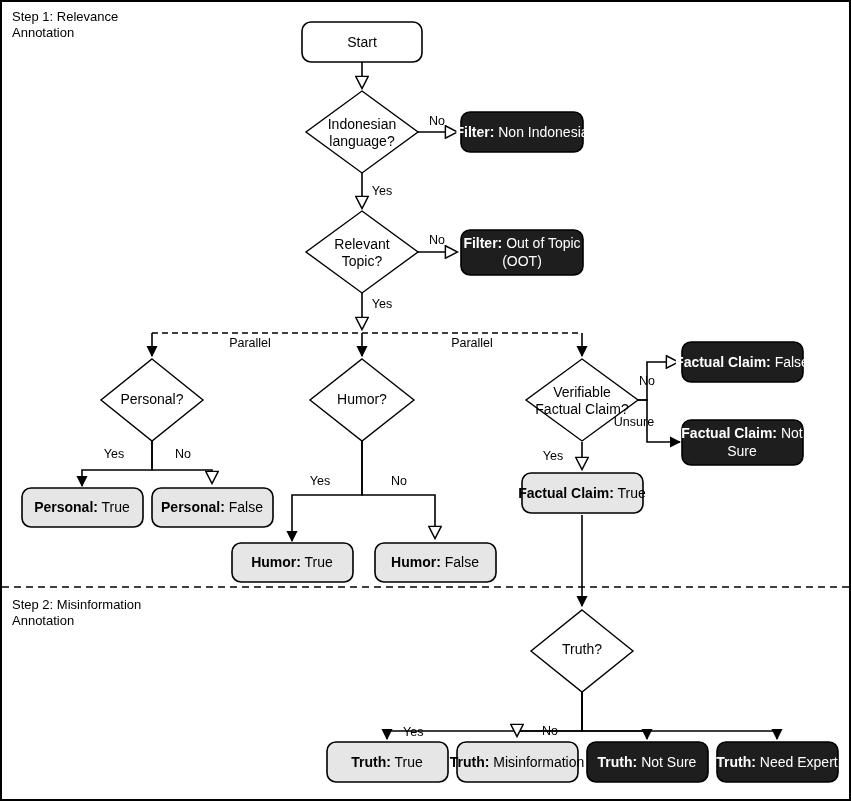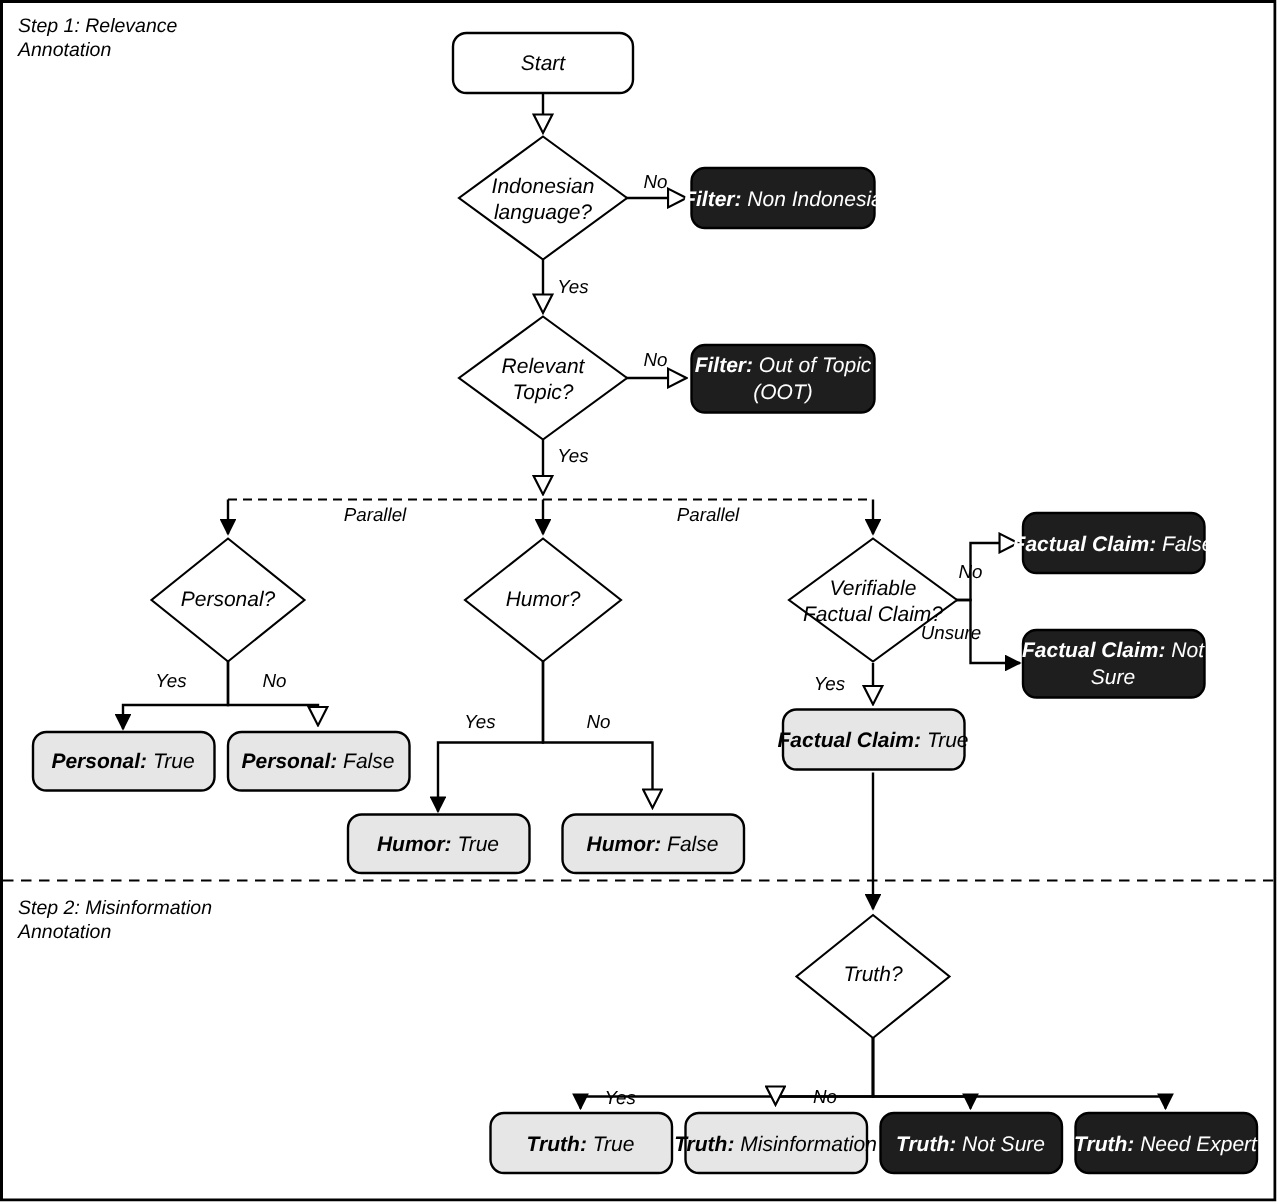--- a/index.html
+++ b/index.html
@@ -9,21 +9,20 @@
   }
   #page {
     position: relative;
     width: 851px;
     height: 801px;
     background: #ffffff;
     border: 2px solid #000000;
     box-sizing: border-box;
     font-family: "Liberation Sans", sans-serif;
     overflow: hidden;
-    font-style: italic;
   }
   svg.canvas {
     position: absolute;
     left: 0;
     top: 0;
     width: 851px;
     height: 801px;
   }
   .node-rect {
     stroke: #000000;

